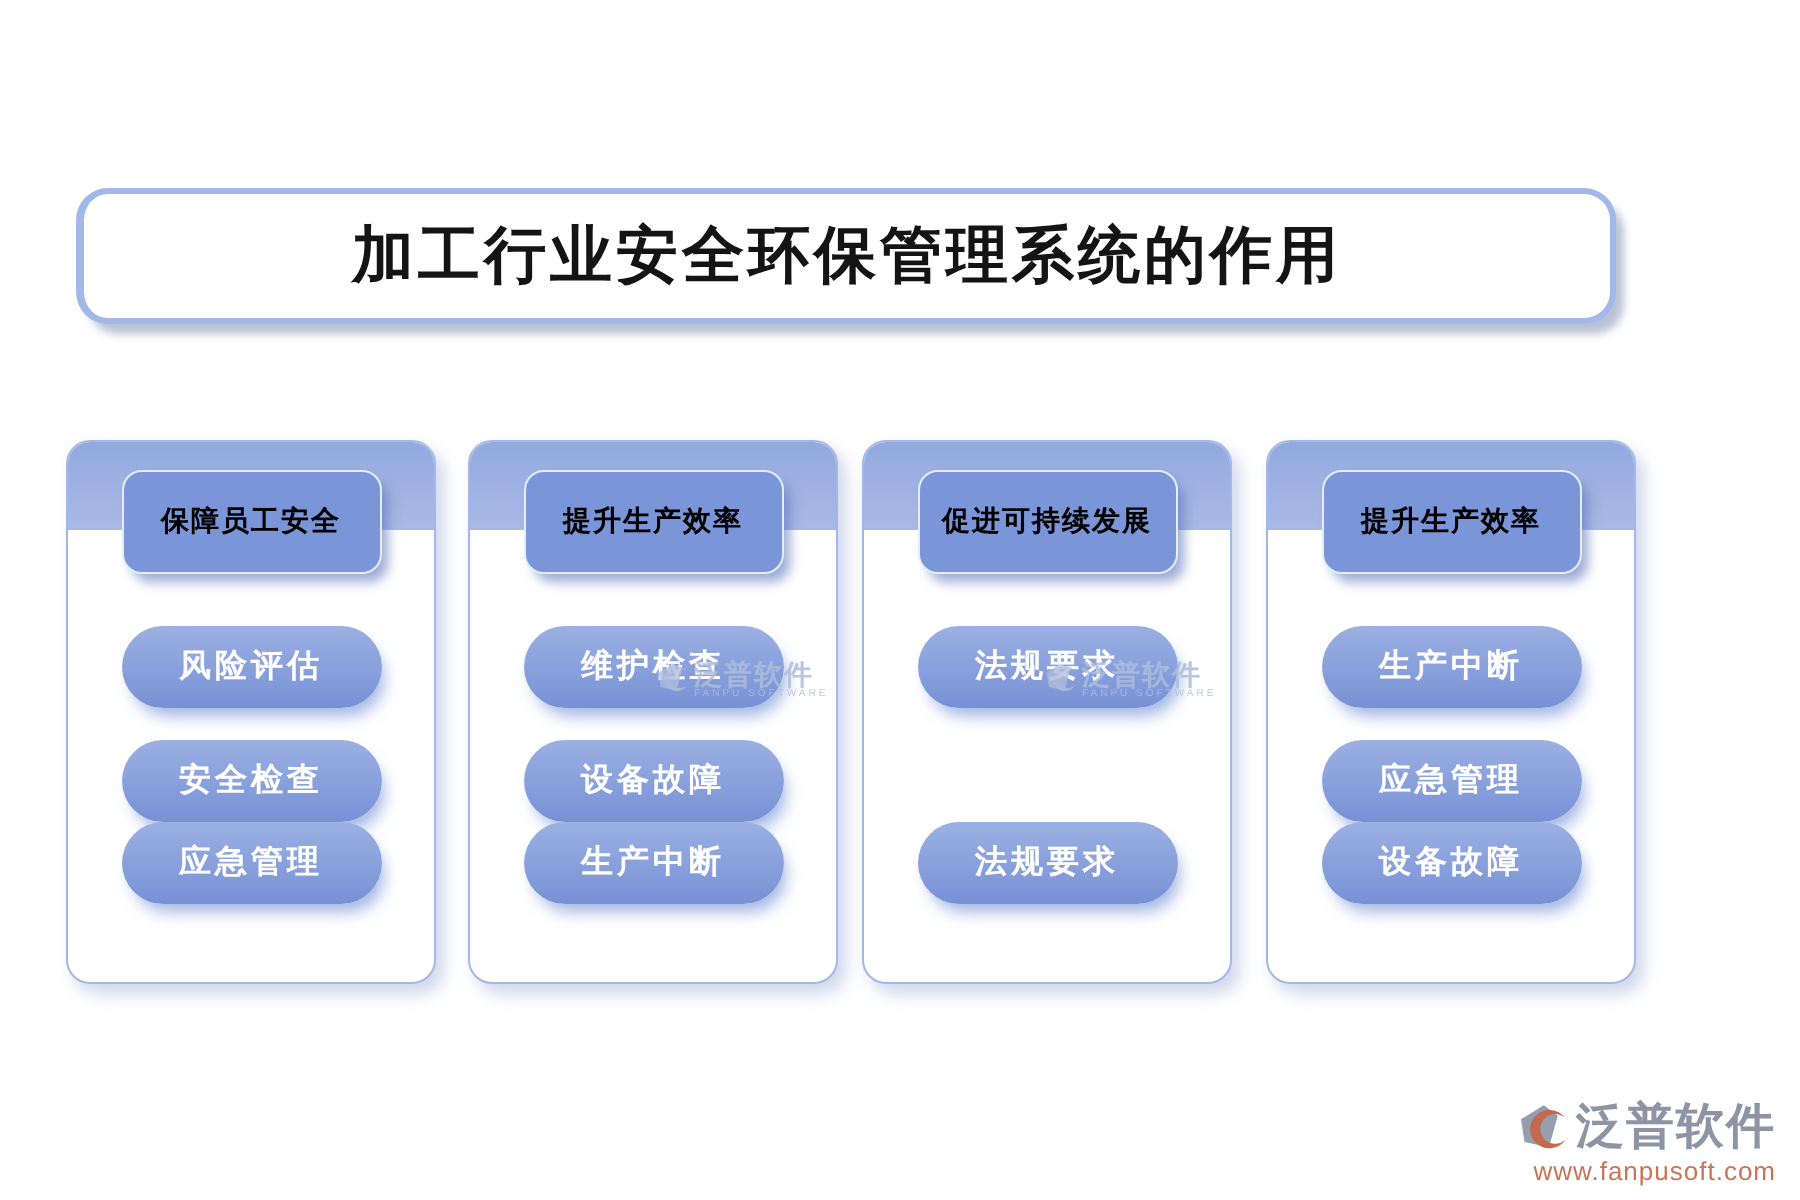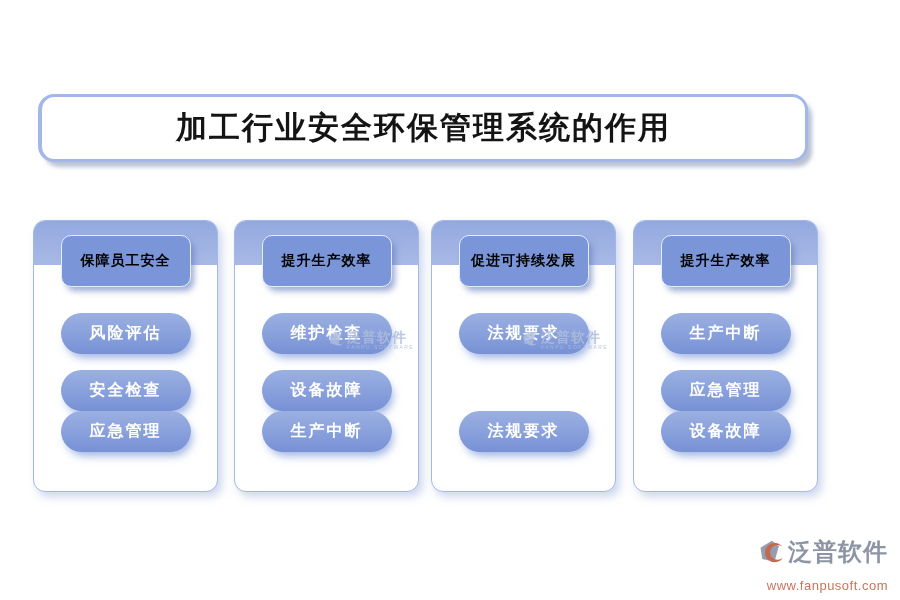--- a/index.html
+++ b/index.html
@@ -64,21 +64,21 @@
   .wm-sub{font-size:5px;letter-spacing:1.5px;margin-top:1px;}
   
   .footer{position:absolute;right:12px;bottom:7px;display:flex;flex-direction:column;align-items:flex-end;}
   .footer-row{display:flex;align-items:center;gap:3px;}
   .footer-brand{
     font-size:24px;font-weight:700;color:var(--footer-text,#8D94A4);
     letter-spacing:1px;line-height:1;white-space:nowrap;
   }
   .footer-url{
     font-size:13px;color:var(--footer-accent,#C9745A);
-    letter-spacing:.5px;margin-top:12px;white-space:nowrap;
+    letter-spacing:.5px;margin-top:0;white-space:nowrap;
   }
 </style>
 </head>
 <body>
 
 <div class="stage">
 
   <div class="title-box">
     <span class="title-text">加工行业安全环保管理系统的作用</span>
   </div>

